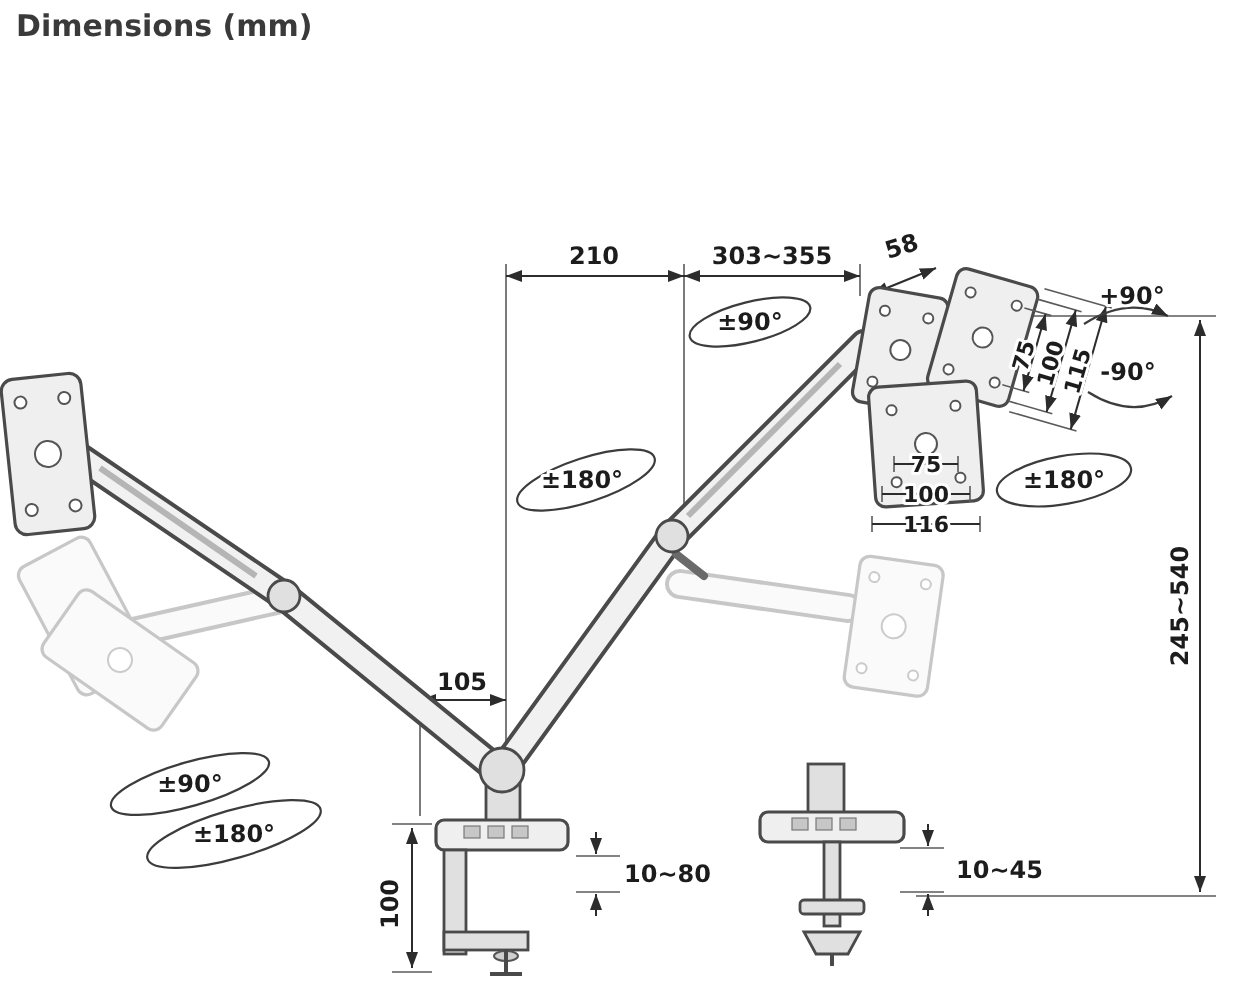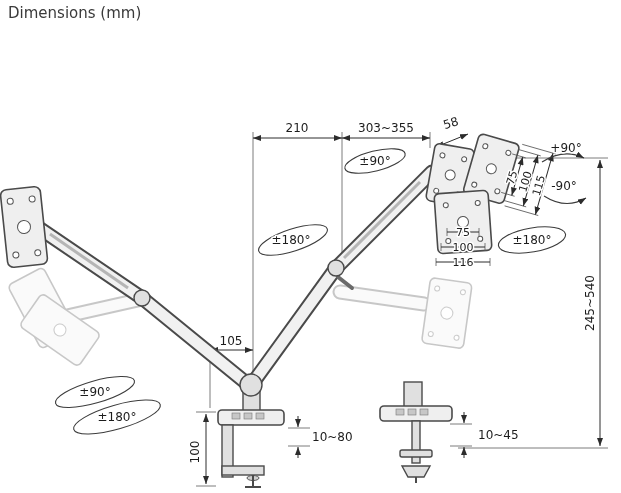--- a/index.html
+++ b/index.html
@@ -1,17 +1,17 @@
 <!DOCTYPE html>
 <html><head>
 <meta charset="utf-8">
 <style>
   html,body{margin:0;padding:0;background:#fff;}
   .canvas{position:relative;width:621px;height:493px;background:#fff;
-          font-family:"DejaVu Sans",sans-serif;overflow:hidden;}
+          font-family:"DejaVu Sans",sans-serif;overflow:hidden;font-weight:bold;}
   .title{position:absolute;left:8px;top:4px;font-size:15px;color:#3a3a3a;}
   svg{position:absolute;left:0;top:0;}
   svg text{font-family:"DejaVu Sans",sans-serif;fill:#1c1c1c;
            paint-order:stroke;stroke:#ffffff;stroke-width:3px;stroke-linejoin:round;}
   .lab{font-size:12px;}
   .sm{font-size:11px;}
   .thin{stroke:#2c2c2c;stroke-width:1;fill:none;}
   .xline{stroke:#5a5a5a;stroke-width:0.8;fill:none;}
   .armo{stroke:#4a4a4a;stroke-width:15;stroke-linecap:round;fill:none;}
   .armi{stroke:#f1f1f1;stroke-width:11;stroke-linecap:round;fill:none;}

